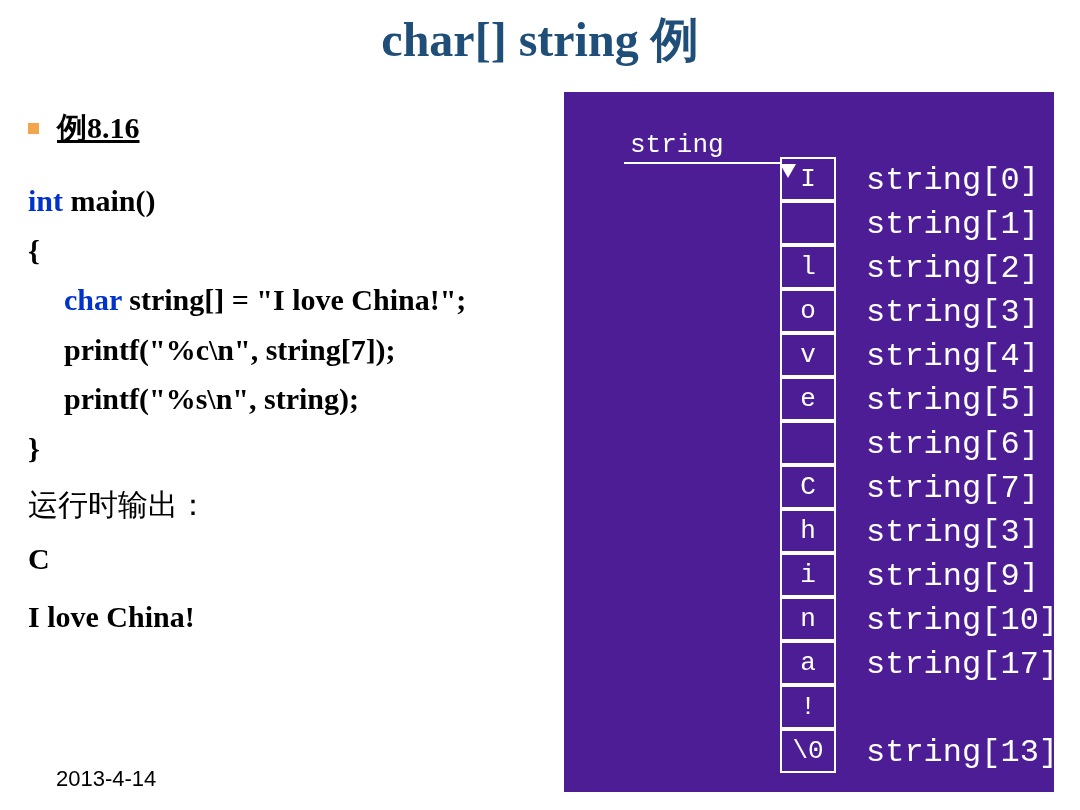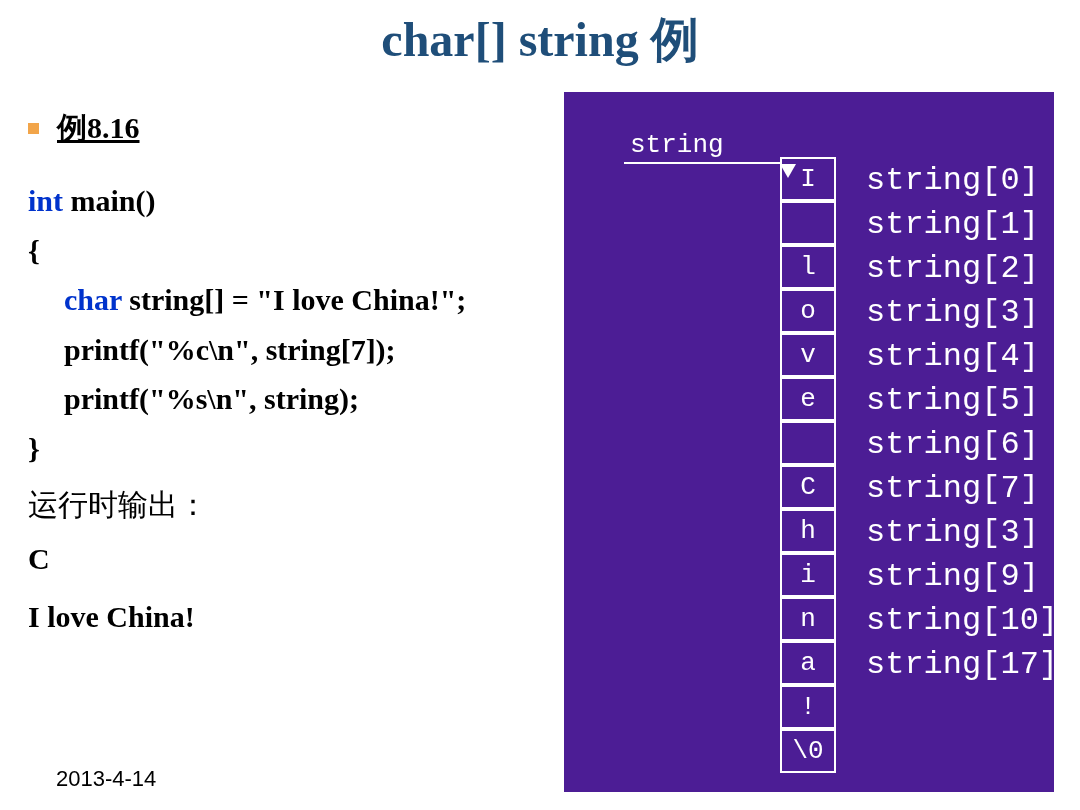--- a/index.html
+++ b/index.html
@@ -221,19 +221,20 @@
         </div>
         <div class="cell-row">
           <div class="cell-box">a</div>
           <div class="cell-idx">string[17]</div>
         </div>
         <div class="cell-row">
           <div class="cell-box">!</div>
         </div>
         <div class="cell-row">
           <div class="cell-box">\0</div>
+          <div class="cell-idx">string[13]</div>
         </div>
       </div>
   </div>
 
   <div class="footer-date">2013-4-14</div>
 
 </div>
 
 </body></html>

